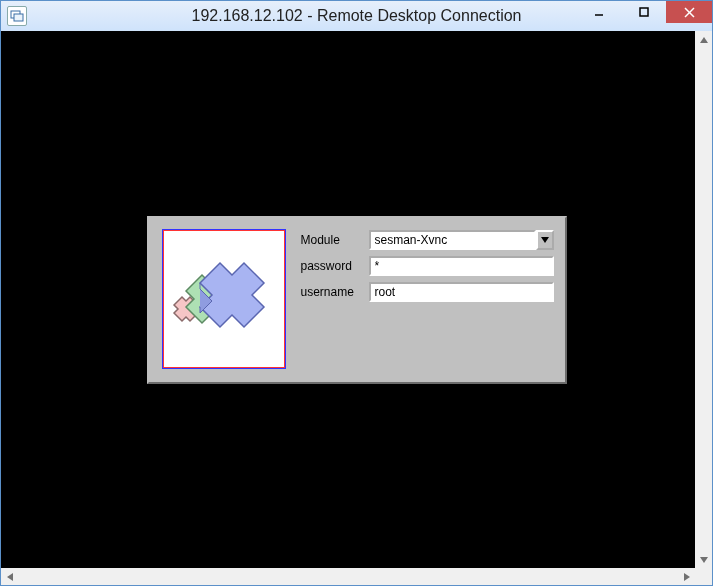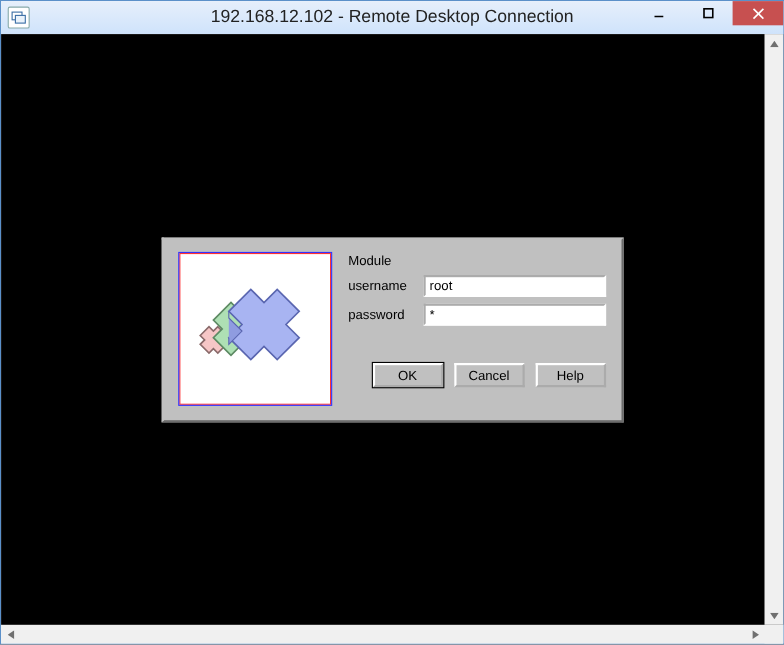--- a/index.html
+++ b/index.html
@@ -265,34 +265,37 @@
 
             <g transform="translate(68,56)">
               <path d="M-32,-12 L-12,-32 L0,-20 L12,-32 L32,-12 L20,0 L32,12 L12,32 L0,20 L-12,32 L-32,12 L-20,0 Z" fill="#a8b4f2" stroke="#5a66b0" stroke-width="1.5"></path>
               <path d="M-32,-12 L-32,-6 L-20,6 L-32,18 L-32,12" fill="#8f9ce0" stroke="#5a66b0" stroke-width="1"></path>
             </g>
           </svg>
         </div>
         <div class="form-area">
           <div class="form-row">
             <label>Module</label>
+            <div class="ctl combo">
+              <input type="text" readonly="" value="sesman-Xvnc" style="">
+              <div class="dropbtn">
+                <svg width="8" height="6">
+                    <polygon points="0,0 8,0 4,6" fill="#000"></polygon>
+                  </svg>
+              </div>
+            </div>
+          </div>
+          <div class="form-row">
+            <label>password</label>
+            <div class="ctl"><input class="txt" type="text" value="*" style=""></div>
           </div>
           <div class="form-row">
             <label>username</label>
             <div class="ctl"><input class="txt" type="text" value="root" style=""></div>
           </div>
-          <div class="form-row">
-            <label>password</label>
-            <div class="ctl"><input class="txt" type="text" value="*" style=""></div>
-          </div>
-          <div class="btn-row">
-            <button class="default">OK</button>
-            <button>Cancel</button>
-            <button>Help</button>
-          </div>
         </div>
       </div>
     </div>
   </div>
 
   <div class="hscroll">
     <div class="arrow">
       <svg width="6" height="8">
           <polygon points="6,0 6,8 0,4" fill="#707070"></polygon>
         </svg>

